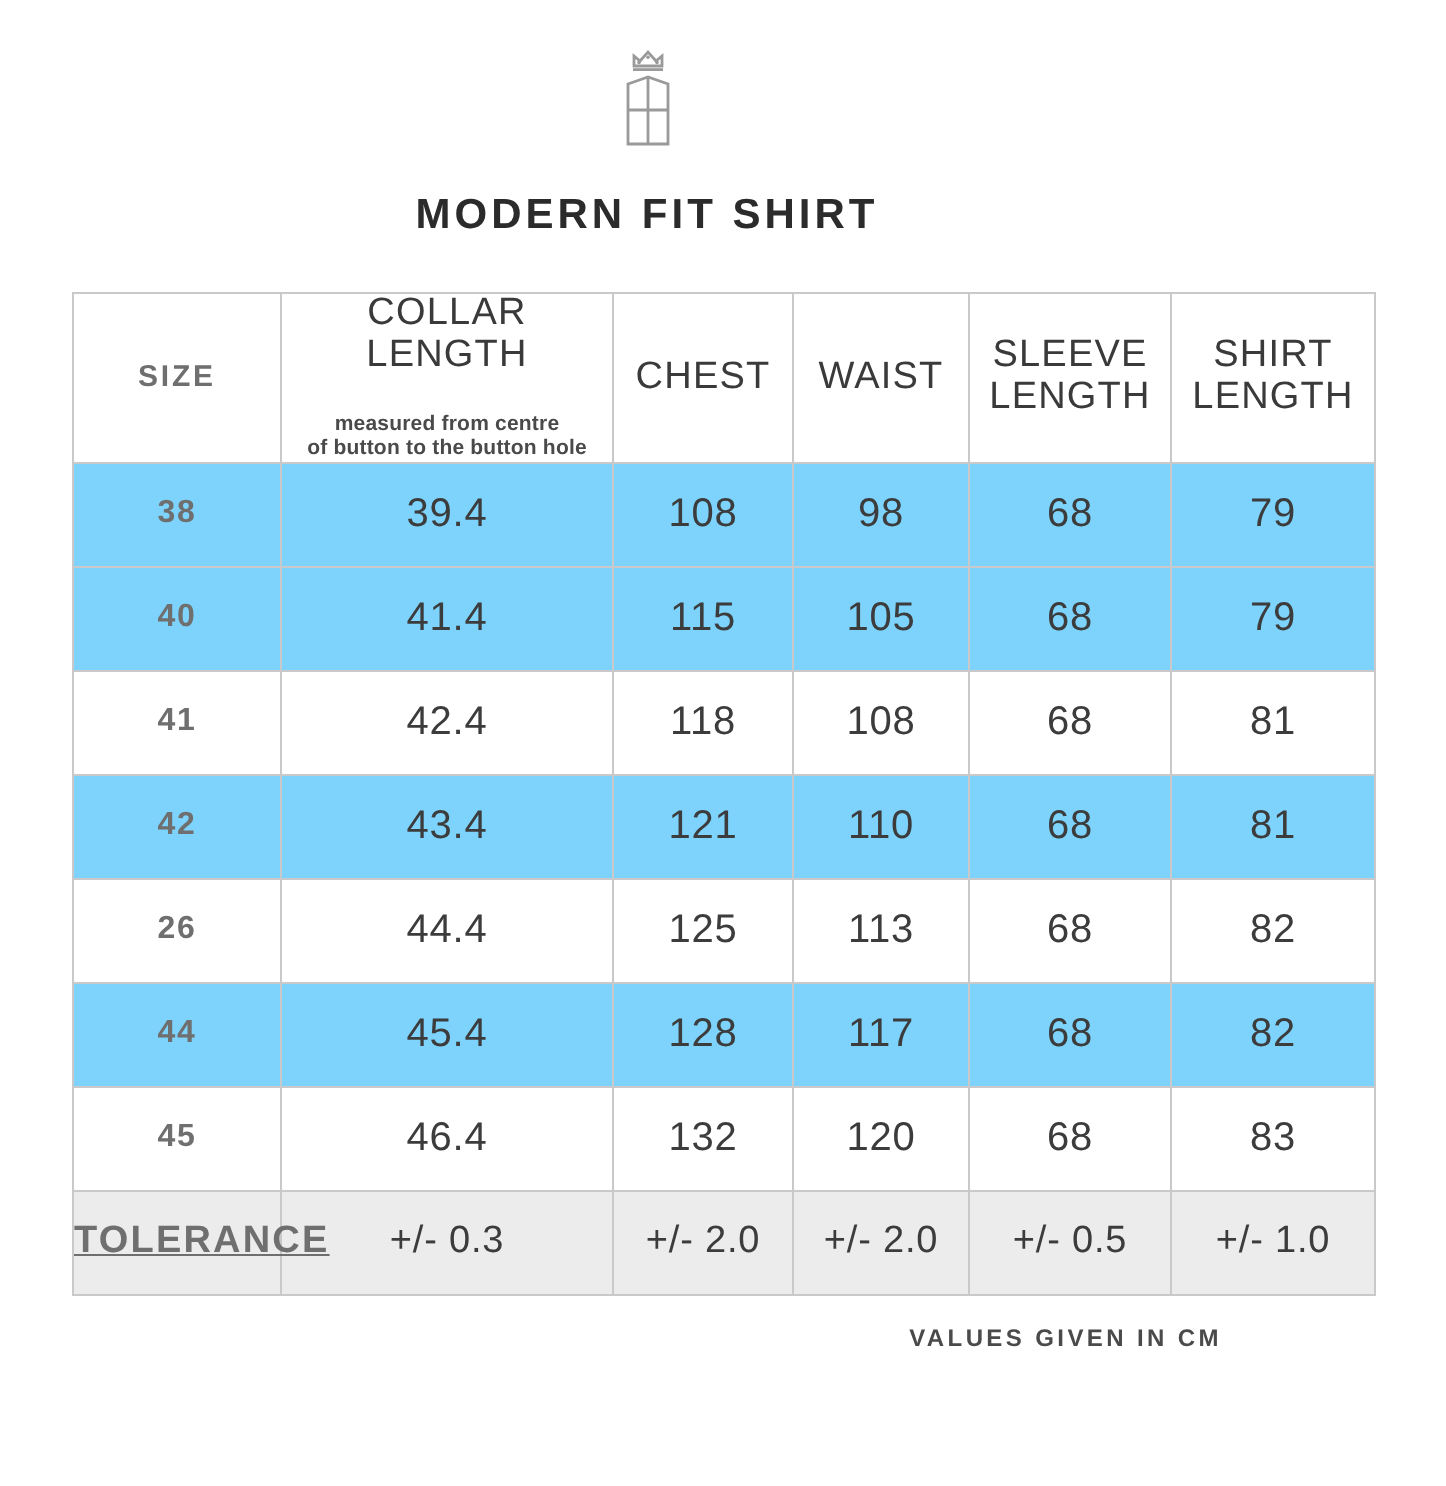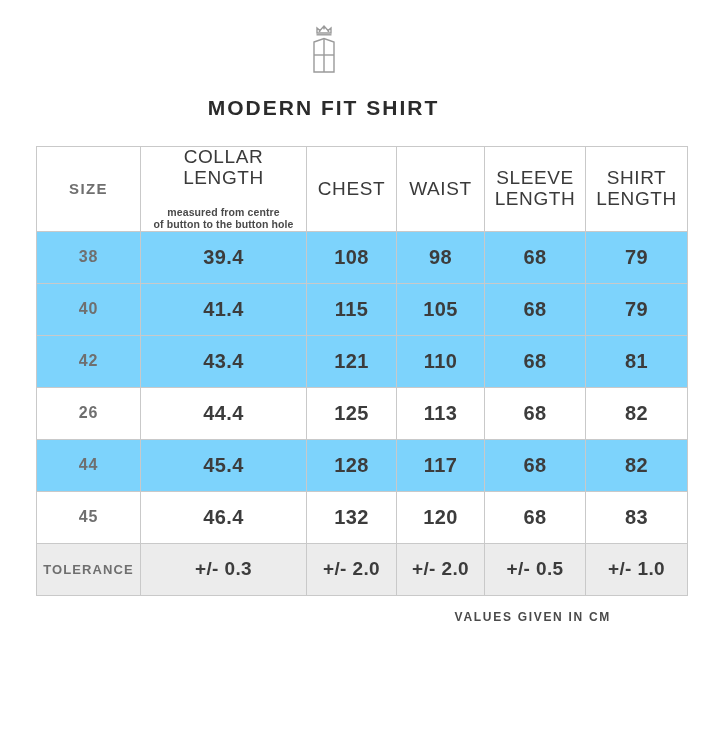--- a/index.html
+++ b/index.html
@@ -88,34 +88,34 @@
     margin-top: 18px;
     color: #4a4a4a;
     font-weight: bold;
     letter-spacing: 0.1px;
   }
   tbody tr { height: 52px; }
   tbody td {
     font-size: 20px;
     color: #3c3c3c;
     letter-spacing: 0.4px;
-    font-weight: bold;
   }
   tbody td.size-cell {
     font-size: 16px;
     font-weight: bold;
     color: #6f6f6f;
     letter-spacing: 0.8px;
   }
   tbody tr.shade td { background: #7dd3fc; }
   tbody tr.plain td { background: #ffffff; }
   tbody tr.tolerance td { background: #ececec; }
   tbody tr.tolerance td.size-cell {
-    font-size: 13px;
+    font-size: 19px;
     letter-spacing: 1.1px;
+    text-decoration: underline;
   }
   tbody tr.tolerance td { font-size: 19px; }
 
   .footnote {
     margin: 14px 36px 0 0;
     text-align: right;
     font-size: 12px;
     letter-spacing: 1.7px;
     font-weight: bold;
     color: #4a4a4a;
@@ -193,20 +193,28 @@
           <td>79</td>
         </tr>
         <tr class="shade">
           <td class="size-cell">40</td>
           <td>41.4</td>
           <td>115</td>
           <td>105</td>
           <td>68</td>
           <td>79</td>
         </tr>
+        <tr class="plain">
+          <td class="size-cell">41</td>
+          <td>42.4</td>
+          <td>118</td>
+          <td>108</td>
+          <td>68</td>
+          <td>81</td>
+        </tr>
         <tr class="shade">
           <td class="size-cell">42</td>
           <td>43.4</td>
           <td>121</td>
           <td>110</td>
           <td>68</td>
           <td>81</td>
         </tr>
         <tr class="plain">
           <td class="size-cell">26</td>

